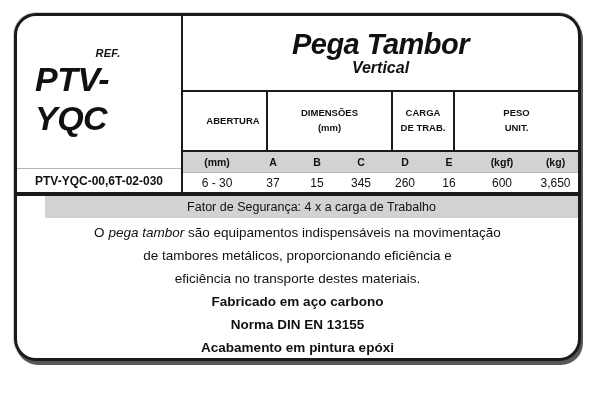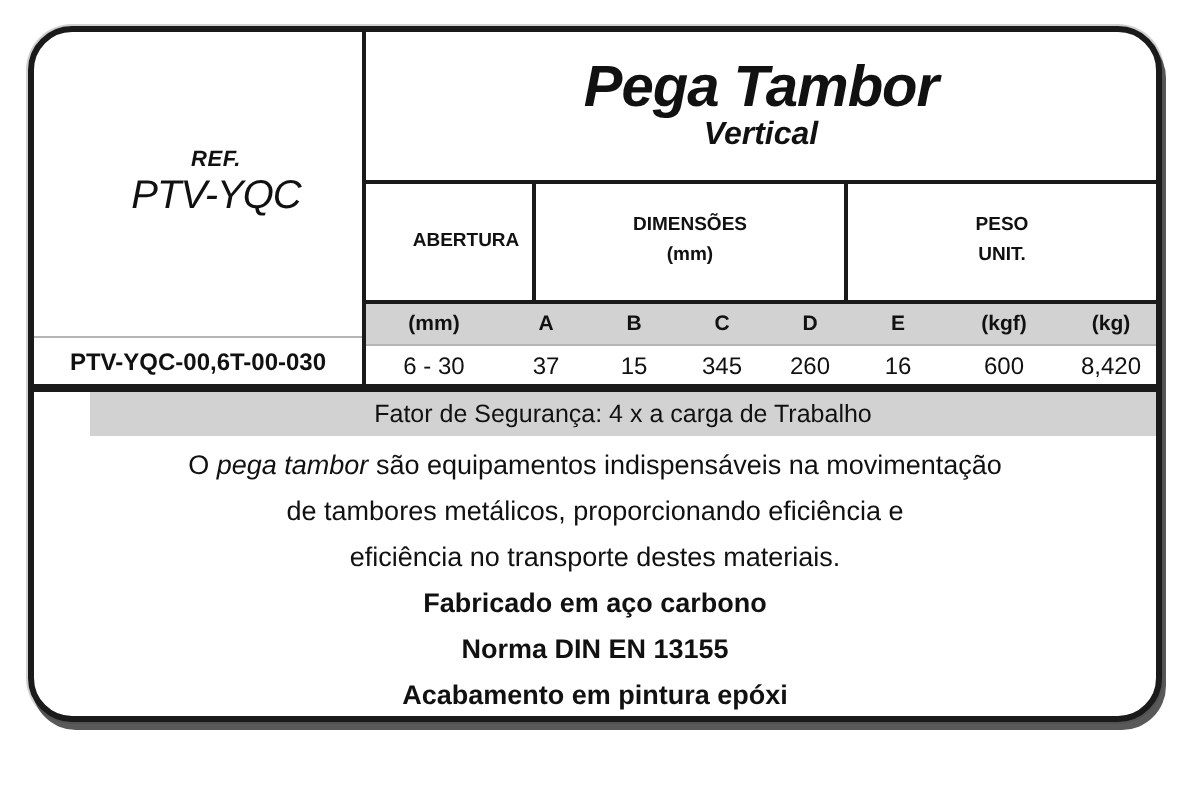--- a/index.html
+++ b/index.html
@@ -15,21 +15,21 @@
     overflow:hidden;
     display:flex; flex-direction:column;
   }
 
   
   .card-top { display:flex; height:180px; border-bottom:4px solid #1a1a1a; flex:0 0 auto; }
 
   .left-panel { width:166px; flex:0 0 166px; border-right:2px solid #1a1a1a; display:flex; flex-direction:column; }
   .ref-block { flex:1; display:flex; flex-direction:column; align-items:center; justify-content:center; border-bottom:1px solid #b5b5b5;padding-left:18px; }
   .ref-label { font-size:11px; font-weight:bold; font-style:italic; letter-spacing:.3px; }
-  .ref-value { font-size:20px; font-weight:normal; font-style:italic; letter-spacing:-.5px; margin-top:1px; }
+  .ref-value { font-size:34px; font-weight:bold; font-style:italic; letter-spacing:-.5px; margin-top:1px; }
   .left-data { height:23px; flex:0 0 23px; display:flex; align-items:center; justify-content:center; font-size:12px; font-weight:bold; }
 
   .right-panel { flex:1; display:flex; flex-direction:column; }
 
   .title-row { height:76px; flex:0 0 76px; border-bottom:2px solid #1a1a1a; display:flex; flex-direction:column; align-items:center; justify-content:center; }
   .title-main { font-size:29px; font-weight:bold; font-style:italic; line-height:1.05; letter-spacing:-.5px; }
   .title-sub { font-size:16px; font-weight:bold; font-style:italic; line-height:1.1; }
 
   .header-row { height:60px; flex:0 0 60px; border-bottom:2px solid #1a1a1a; display:flex;padding-left:17px; }
   .hc { display:flex; flex-direction:column; align-items:center; justify-content:center; font-size:9.5px; font-weight:bold; line-height:1.55; text-align:center; }
@@ -60,37 +60,41 @@
 <div class="page">
   <div class="card">
 
     <div class="card-top">
 
       <div class="left-panel">
         <div class="ref-block">
           <div class="ref-label">REF.</div>
           <div class="ref-value">PTV-YQC</div>
         </div>
-        <div class="left-data">PTV-YQC-00,6T-00-030</div>
+        <div class="left-data">PTV-YQC-00,6T-02-030</div>
       </div>
 
       <div class="right-panel">
 
         <div class="title-row">
           <div class="title-main">Pega Tambor</div>
           <div class="title-sub">Vertical</div>
         </div>
 
         <div class="header-row">
           <div class="hc hc-abertura">
             <span>ABERTURA</span>
           </div>
           <div class="hc hc-dim">
             <span>DIMENSÕES</span>
             <span>(mm)</span>
+          </div>
+          <div class="hc hc-carga">
+            <span>CARGA</span>
+            <span>DE TRAB.</span>
           </div>
           <div class="hc hc-peso">
             <span>PESO</span>
             <span>UNIT.</span>
           </div>
         </div>
 
         <div class="units-row">
           <div class="cell c-mm">(mm)</div>
           <div class="cell c-dim">A</div>
@@ -103,21 +107,21 @@
         </div>
 
         <div class="data-row">
           <div class="cell c-mm">6 - 30</div>
           <div class="cell c-dim">37</div>
           <div class="cell c-dim">15</div>
           <div class="cell c-dim">345</div>
           <div class="cell c-dim">260</div>
           <div class="cell c-dim">16</div>
           <div class="cell c-kgf">600</div>
-          <div class="cell c-kg">8,420</div>
+          <div class="cell c-kg">3,650</div>
         </div>
 
       </div>
     </div>
 
     <div class="fator-band">Fator de Segurança: 4 x a carga de Trabalho</div>
 
     <div class="description">
       <div><span>O </span><em>pega tambor</em><span> são equipamentos indispensáveis na movimentação</span></div>
       <div>de tambores metálicos, proporcionando eficiência e</div>

